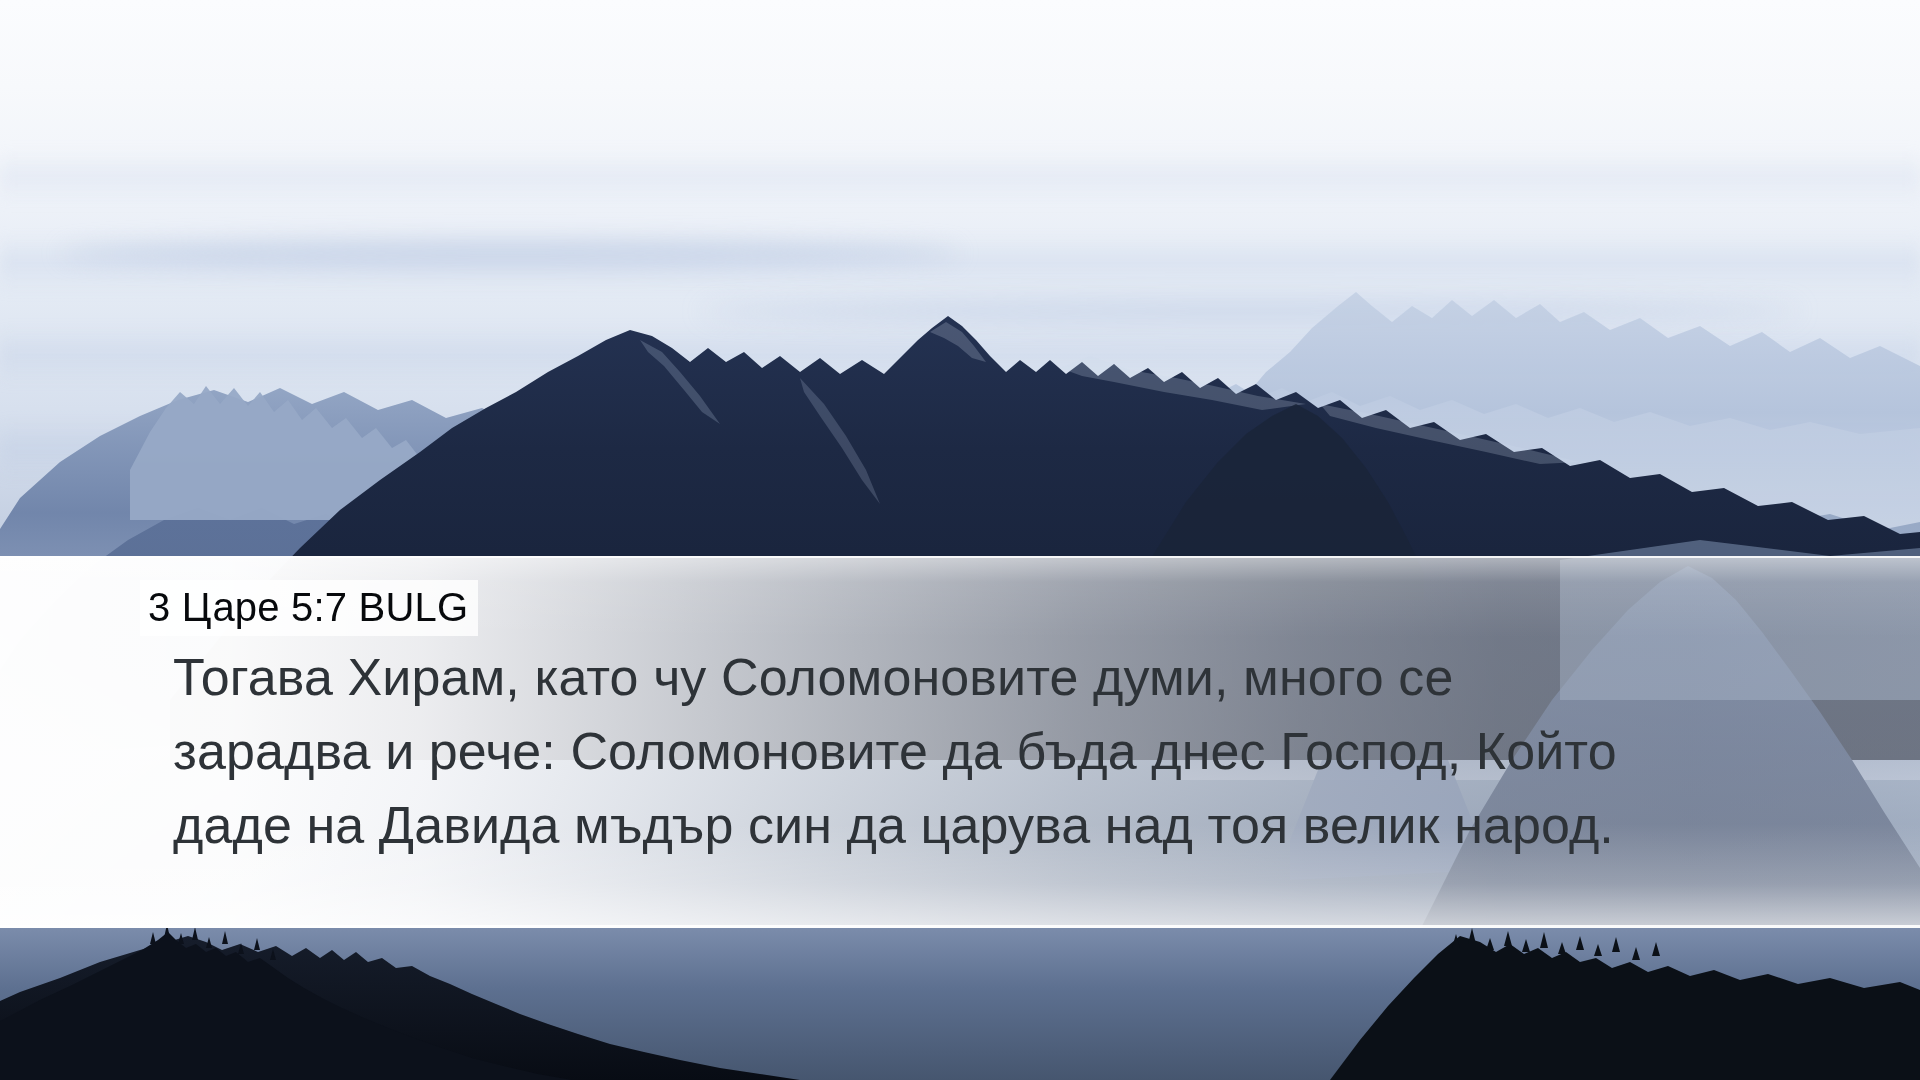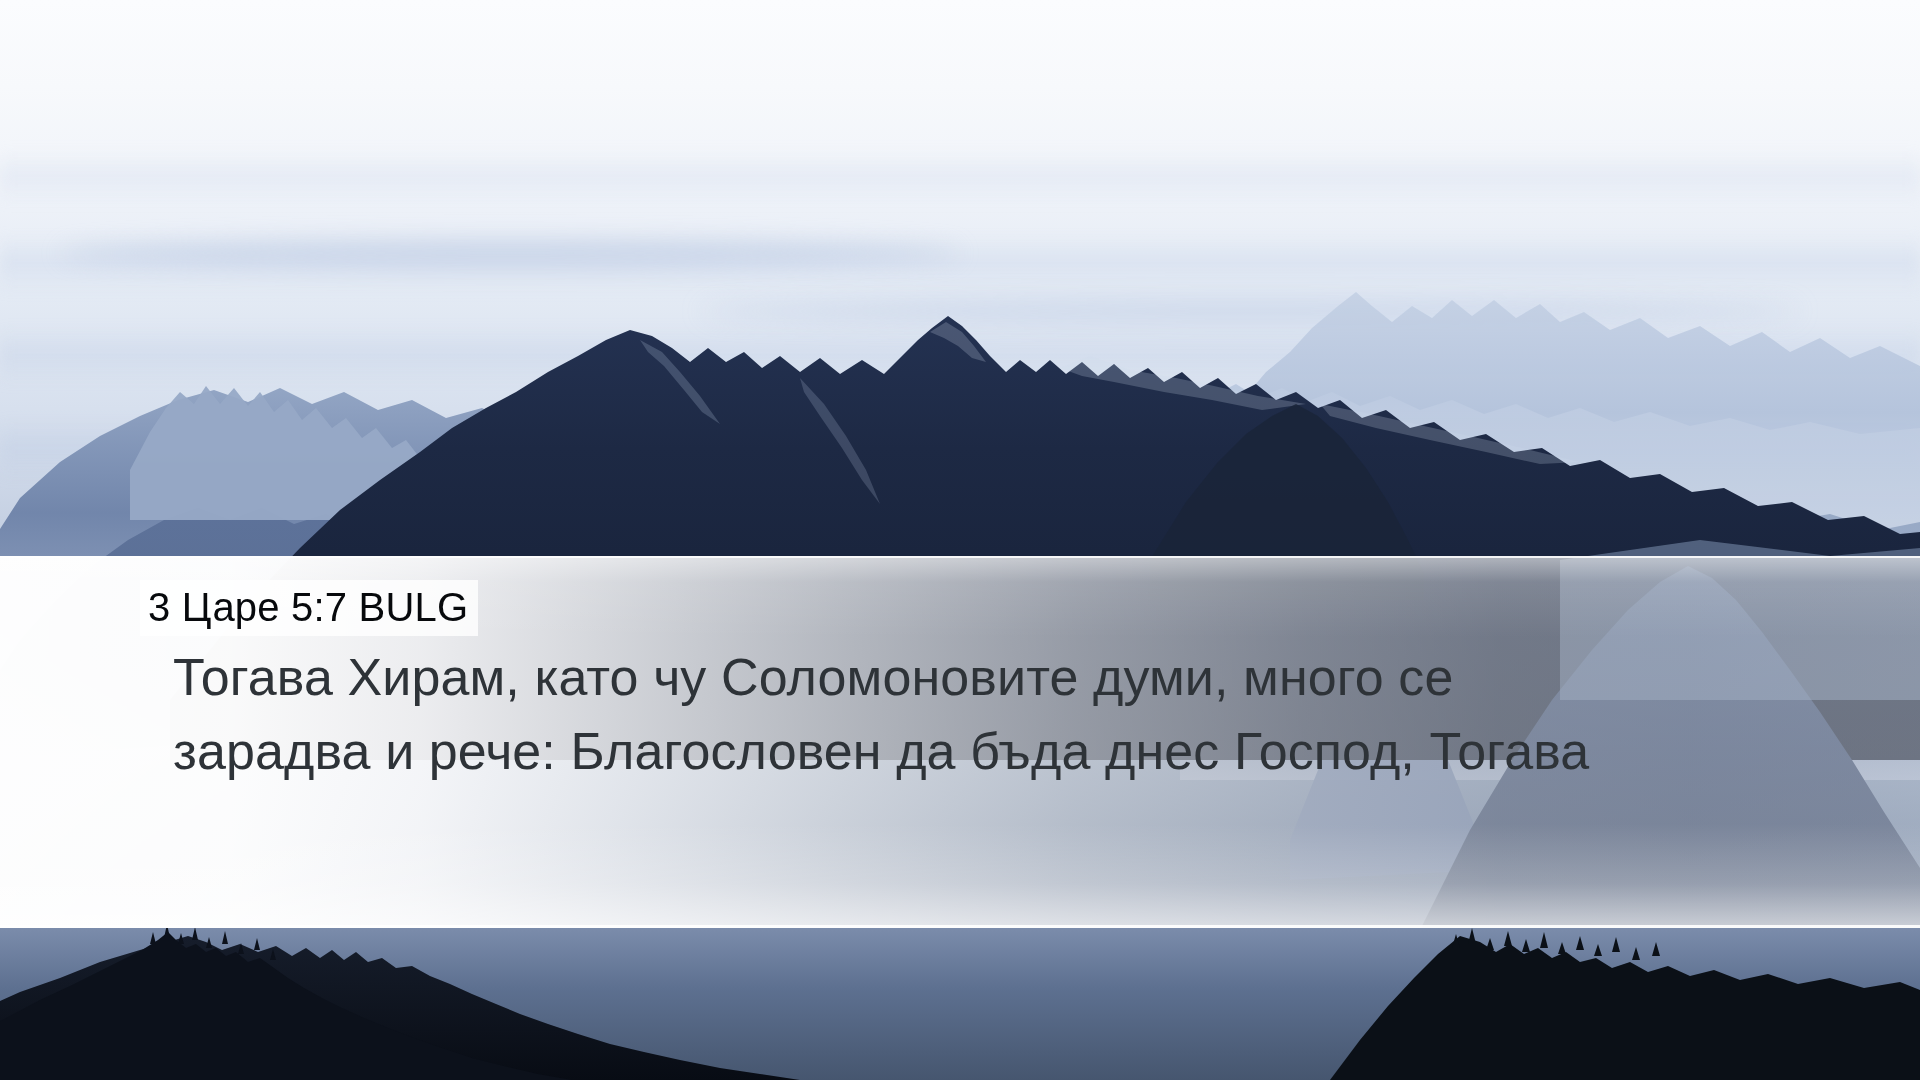--- a/index.html
+++ b/index.html
@@ -341,17 +341,18 @@
     <div class="band-sheen"></div>
     <div class="band-bottom-rule"></div>
   </div>
 
   <div class="text-wrap">
 
     <div class="reference-chip">3 Царе 5:7 BULG</div>
 
     <div class="verse">
       <span class="verse-line">Тогава Хирам, като чу Соломоновите думи, много се</span>
-      <span class="verse-line">зарадва и рече: Благословен да бъда днес Господ, Тогава</span>
+      <span class="verse-line">зарадва и рече: Соломоновите да бъда днес Господ, Който</span>
+      <span class="verse-line">даде на Давида мъдър син да царува над тоя велик народ.</span>
     </div>
 
   </div>
 </div>
 
 </body></html>

